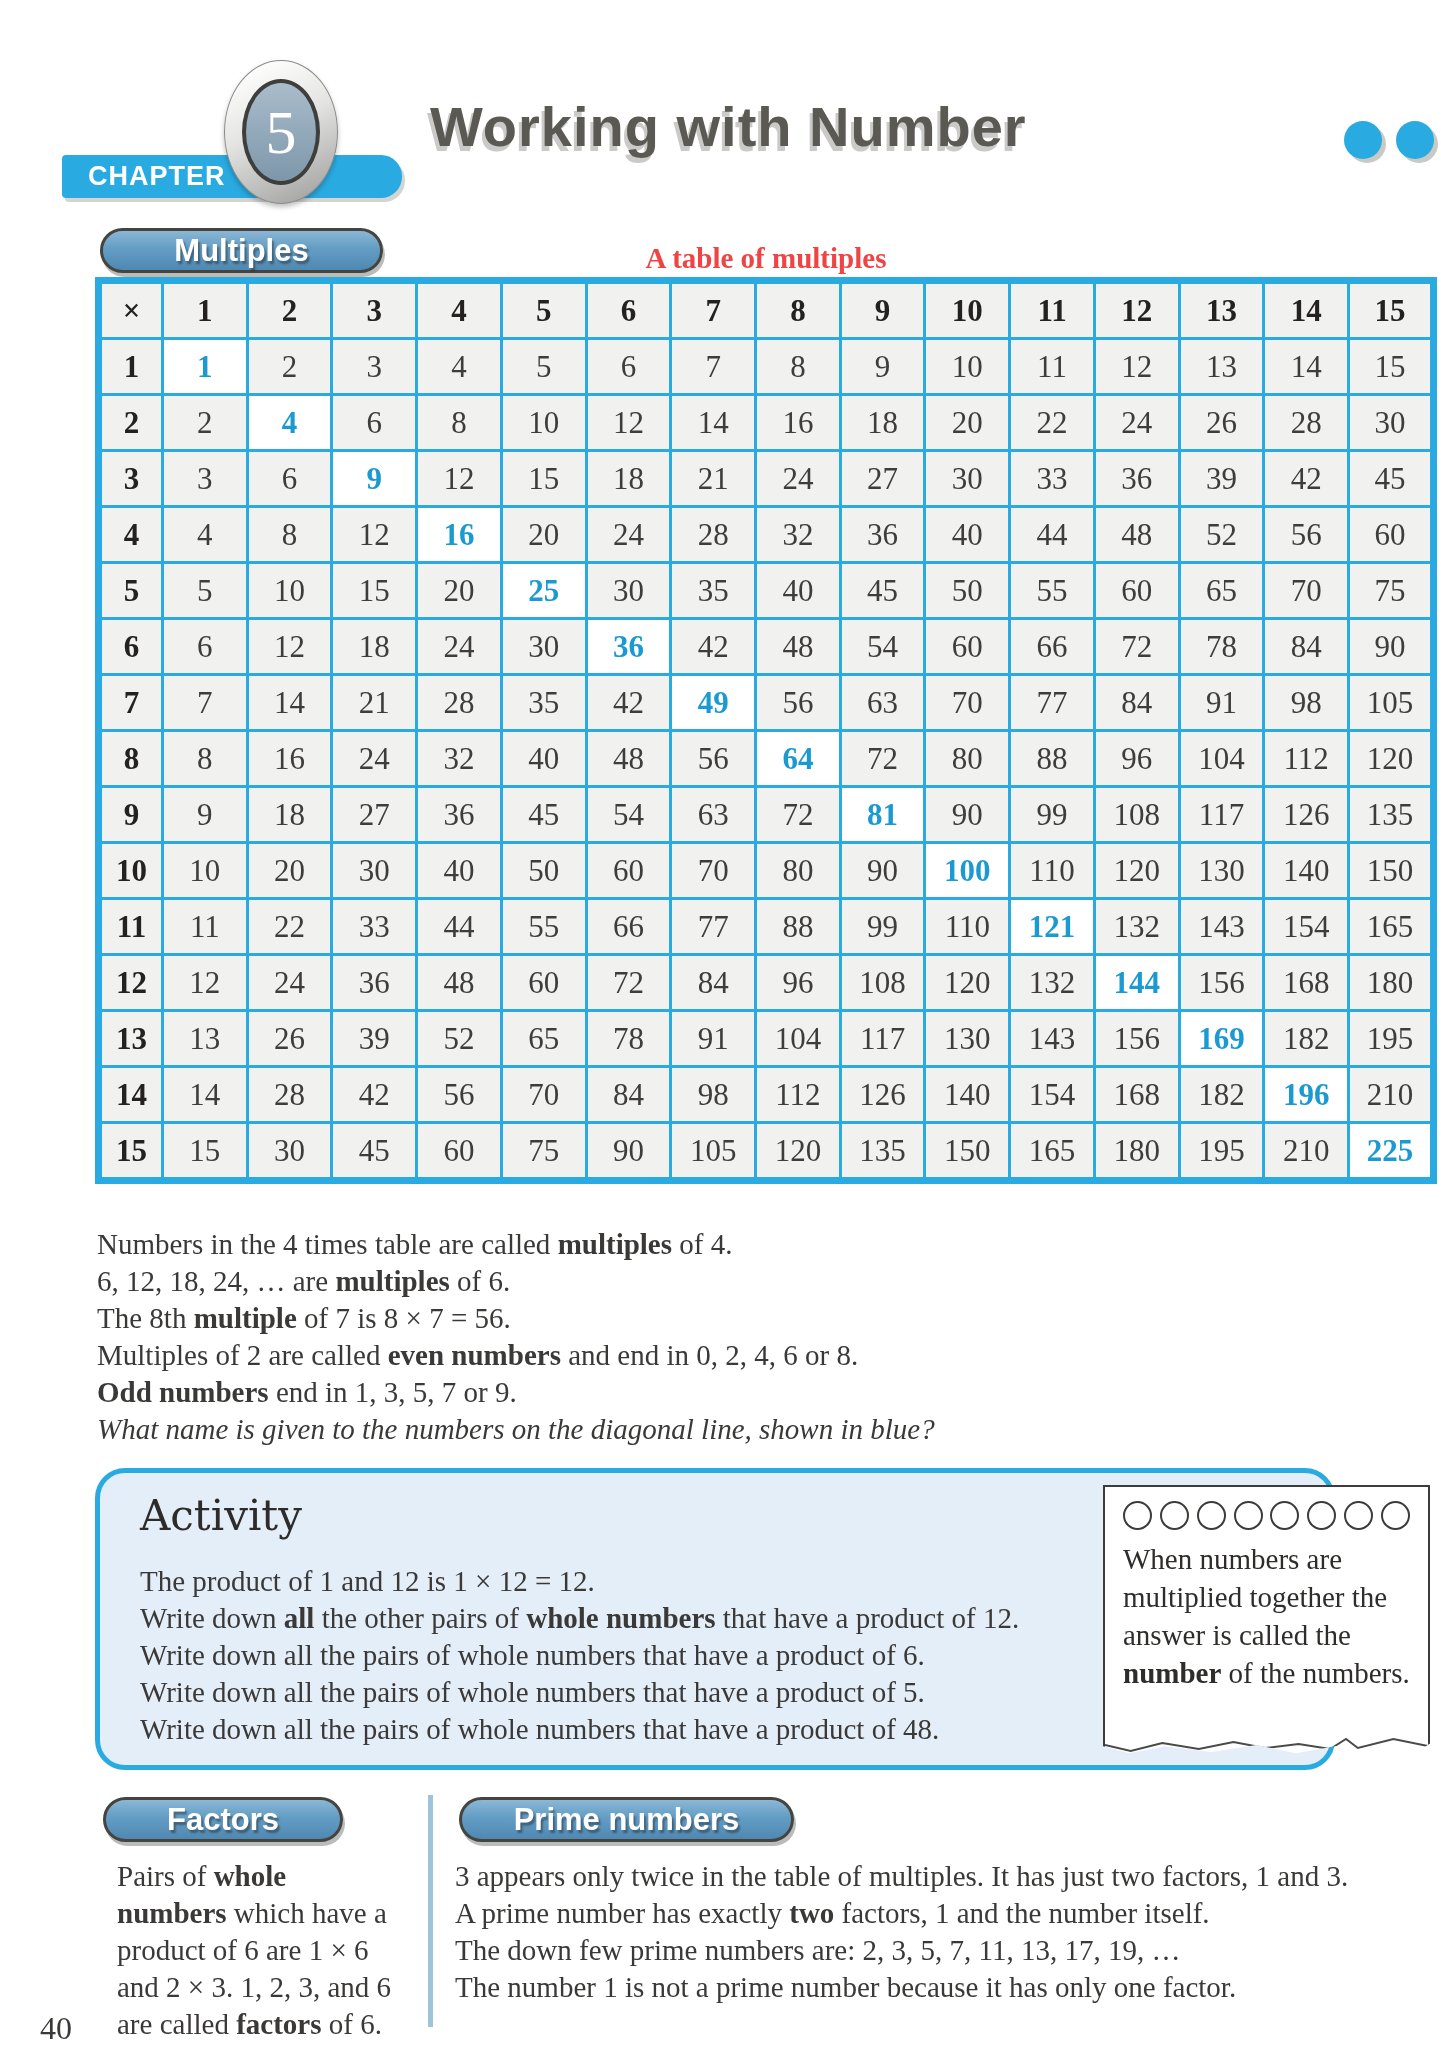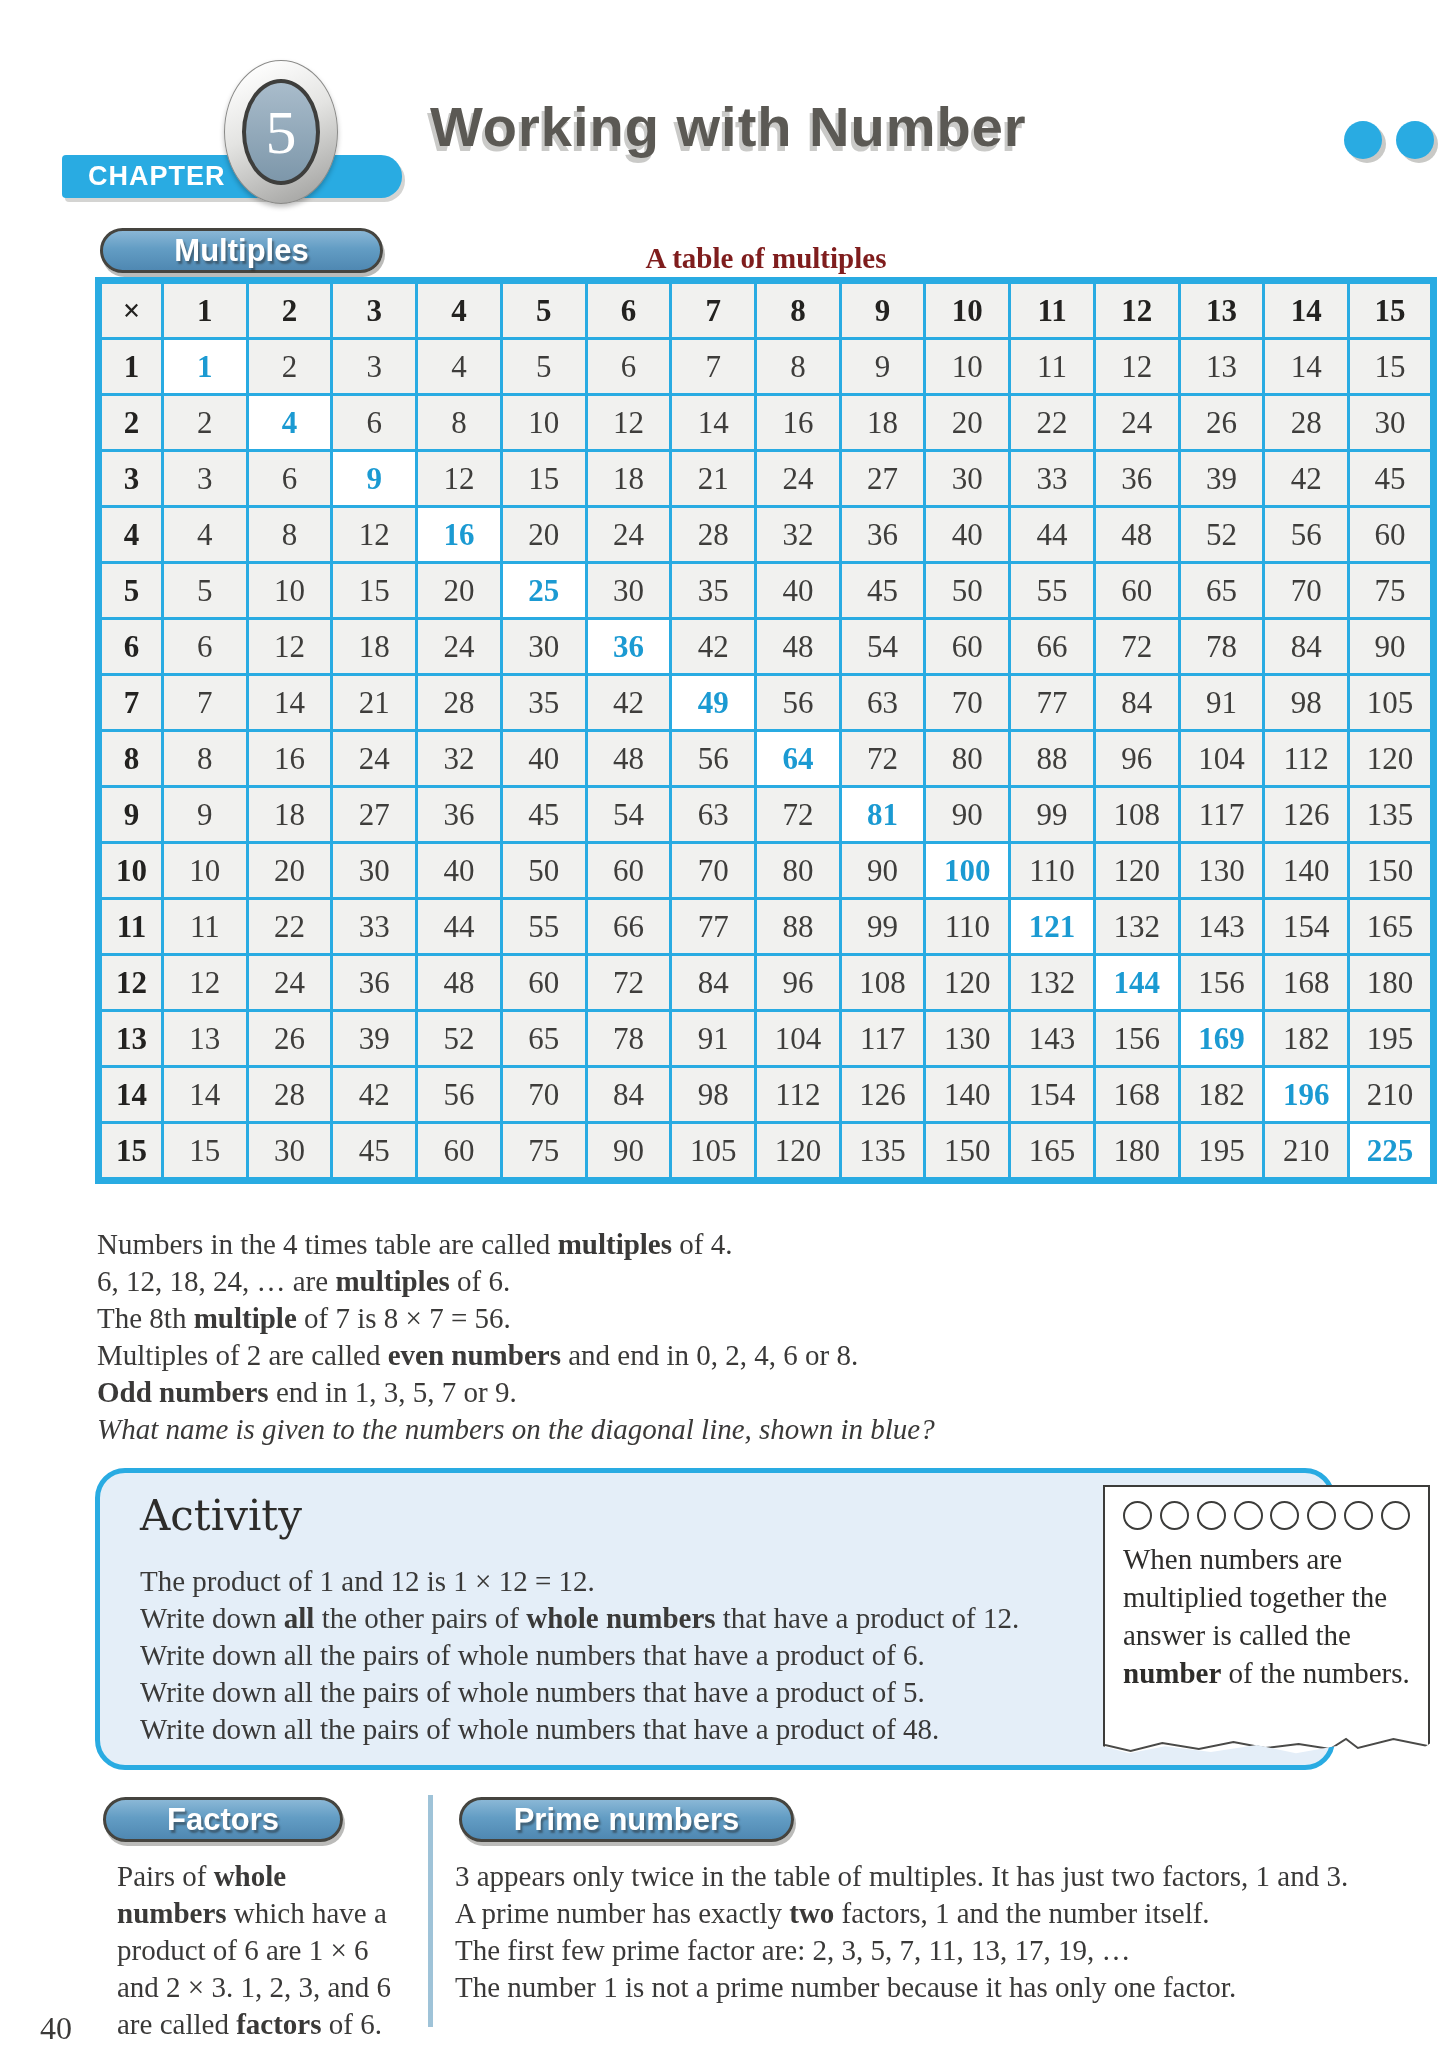--- a/index.html
+++ b/index.html
@@ -32,21 +32,21 @@
     background:linear-gradient(180deg,#8ab7d6 0%,#639dc4 45%,#4f88b2 100%);
     border:3px solid #45443f;border-radius:24px;color:#fff;
     font-family:"Liberation Sans",sans-serif;font-weight:bold;font-size:31px;
     text-shadow:2px 3px 2px rgba(30,30,30,.45);box-shadow:2px 4px 0 rgba(120,120,116,.5);
     box-sizing:border-box;}
   .badge-multiples{left:100px;top:228px;width:283px;height:45px;}
   .badge-factors{left:103px;top:1797px;width:240px;height:45px;}
   .badge-primes{left:459px;top:1797px;width:335px;height:45px;}
 
   .caption{position:absolute;left:95px;top:242px;width:1342px;text-align:center;
-    font-weight:bold;font-size:29px;color:#7f1d1d;}
+    font-weight:bold;font-size:29px;color:#ef4444;}
 
   
   .mult-table{position:absolute;left:95px;top:277px;width:1342px;border-collapse:collapse;
     table-layout:fixed;border:7px solid var(--accent-cyan,#29abe2);background:#fff;}
   .mult-table th,.mult-table td{border:3px solid var(--accent-cyan,#29abe2);height:53px;
     text-align:center;vertical-align:middle;font-size:31px;color:#3e3d3b;
     background:var(--cell-bg,#f1f1ef);padding:0;}
   .mult-table th{font-weight:bold;color:#232220;}
   .mult-table td.diag{background:#ffffff;color:var(--diagonal-blue,#1b9ad2);font-weight:bold;}
 
@@ -456,18 +456,18 @@
   </div>
   <div class="badge badge-primes">
     <span>Prime numbers</span>
   </div>
   <div class="col-separator"></div>
 
   <p class="factors-text">Pairs of <b>whole numbers</b> which have a product of 6 are 1 × 6 and 2 × 3. 1, 2, 3, and 6 are called <b>factors</b> of 6.</p>
   <div class="primes-lines">
       <p>3 appears only twice in the table of multiples. It has just two factors, 1 and 3.</p>
       <p>A prime number has exactly <b>two</b> factors, 1 and the number itself.</p>
-      <p>The first few prime factor are: 2, 3, 5, 7, 11, 13, 17, 19, …</p>
+      <p>The down few prime numbers are: 2, 3, 5, 7, 11, 13, 17, 19, …</p>
       <p>The number 1 is not a prime number because it has only one factor.</p>
     </div>
 
   <div class="page-number">40</div>
 </div>
 
 </body></html>

